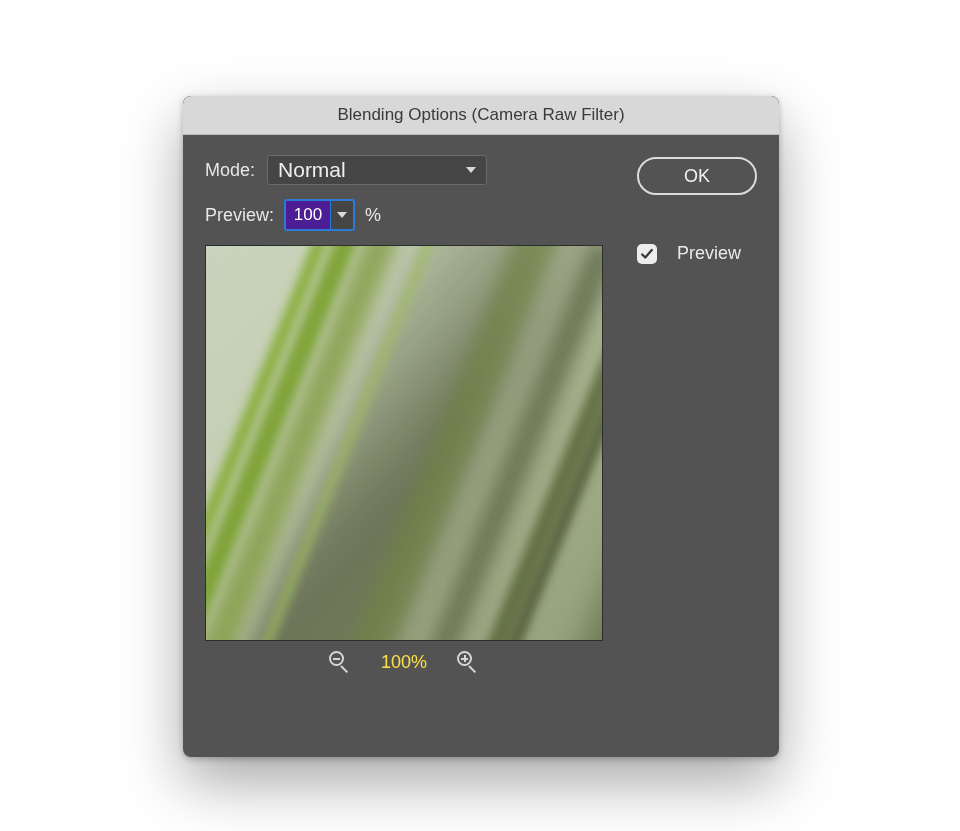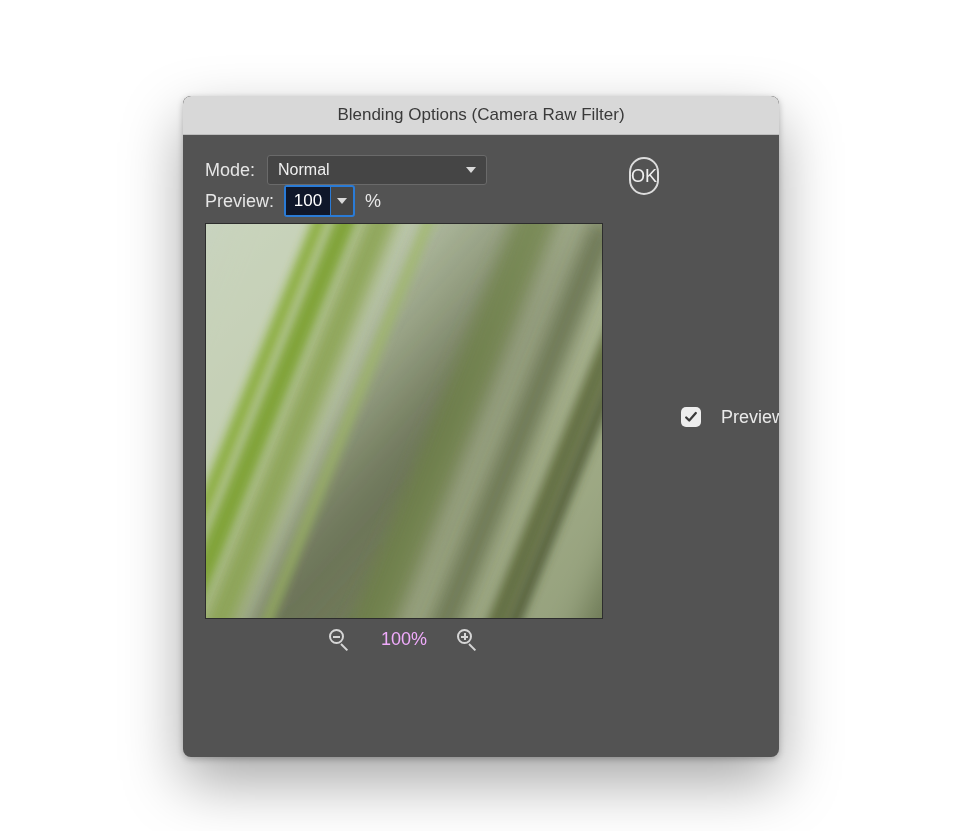--- a/index.html
+++ b/index.html
@@ -45,29 +45,30 @@
     gap: 26px;
   }
 
   .left-col {
     flex: 1 1 auto;
   }
 
   .right-col {
     flex: 0 0 120px;
     display: flex;
-    flex-direction: row;
+    flex-direction: column;
     align-items: stretch;
     gap: 22px;
     padding-top: 2px;
   }
 
   .row {
     display: flex;
     align-items: center;
+    margin-bottom: 14px;
     font-size: 18px;
   }
 
   .label {
     color: #e6e6e6;
     font-size: 18px;
   }
 
   .mode-select {
     margin-left: 12px;
@@ -78,21 +79,21 @@
     border-radius: 3px;
     display: flex;
     align-items: center;
     justify-content: space-between;
     padding: 0 10px;
     box-sizing: border-box;
     cursor: default;
   }
   .mode-select .sel-text {
     color: #efefef;
-    font-size: 16px;
+    font-size: 21px;
   }
   .caret {
     width: 0; height: 0;
     border-left: 5px solid transparent;
     border-right: 5px solid transparent;
     border-top: 6px solid #d9d9d9;
   }
 
   .opacity-input {
     margin-left: 10px;
@@ -103,21 +104,21 @@
     border-radius: 3px;
     background: #454545;
   }
   .opacity-input .val {
     width: 44px;
     display: flex;
     align-items: center;
     justify-content: center;
     font-size: 17px;
     color: #fff;
-    background: #0f172a;
+    background: #4c1d95;
   }
   .opacity-input .dd {
     width: 22px;
     display: flex;
     align-items: center;
     justify-content: center;
     border-left: 1px solid #2a7bd6;
   }
 
   .pct {
@@ -138,23 +139,24 @@
   .preview-pane svg {
     width: 100%;
     height: 100%;
     display: block;
   }
 
   .zoom-controls {
     width: 398px;
     margin-top: 10px;
     display: flex;
+    align-items: center;
     justify-content: center;
     gap: 30px;
-    color: #f0abfc;
+    color: #fde047;
     font-size: 18px;
   }
   .mag {
     position: relative;
     width: 22px;
     height: 22px;
   }
   .mag .circle {
     position: absolute;
     left: 0; top: 0;

